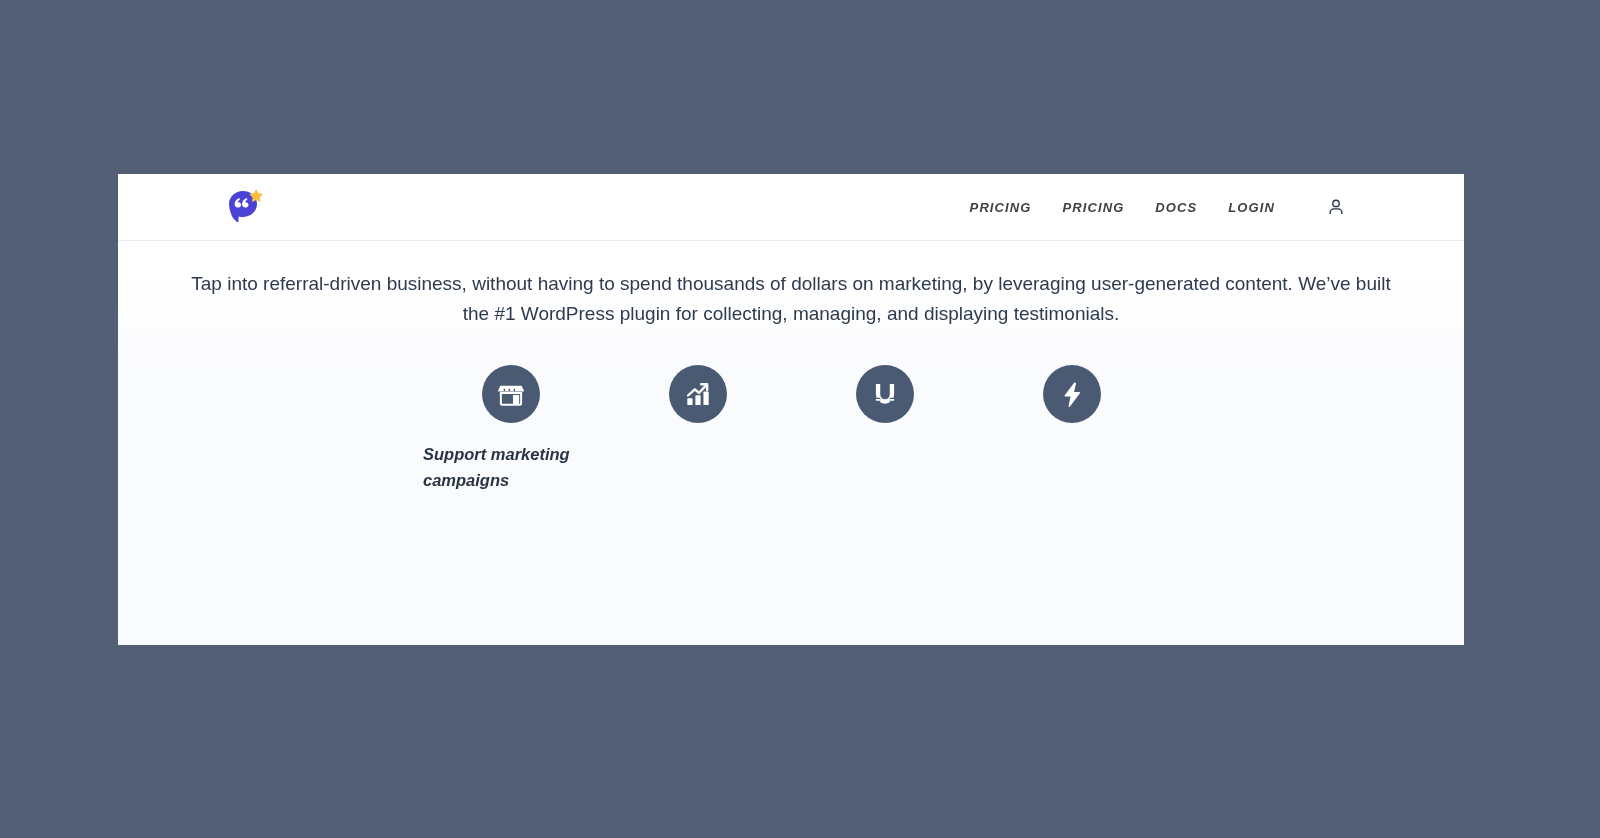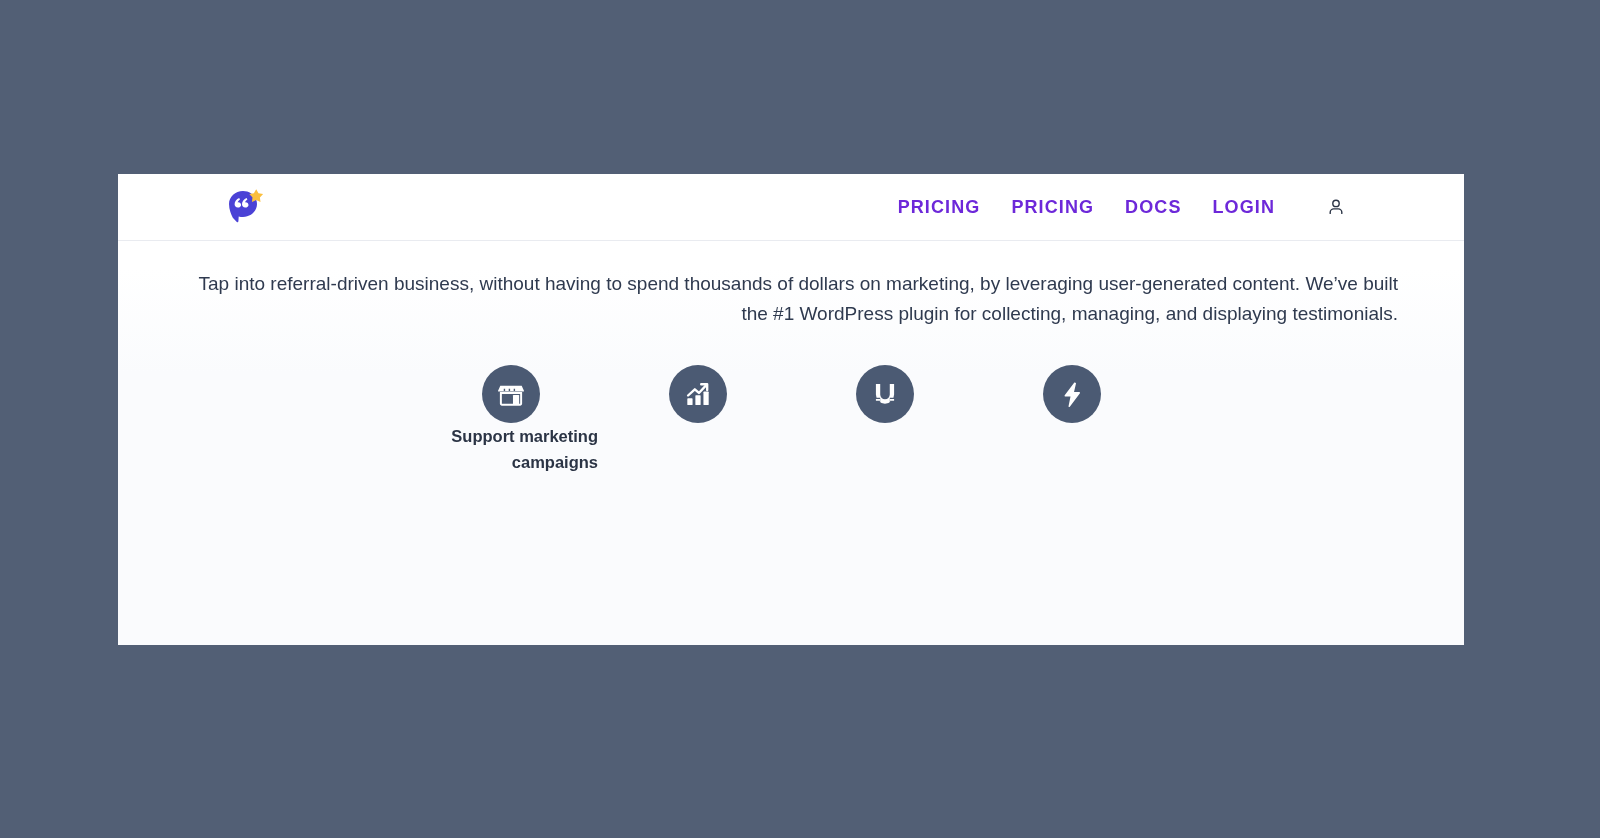--- a/index.html
+++ b/index.html
@@ -63,27 +63,28 @@
 
   .nav {
     margin-left: auto;
     margin-right: 116px;
     display: flex;
     align-items: center;
     gap: 31px;
   }
 
   .nav-link {
-    font-size: 18px;
+    font-size: 13px;
     font-weight: bold;
     letter-spacing: 1.1px;
-    color: #6d28d9;
+    color: #404040;
     text-decoration: none;
     white-space: nowrap;
     cursor: pointer;
+    font-style: italic;
   }
 
   .account-btn {
     margin-left: 18px;
     width: 24px;
     height: 24px;
     display: flex;
     align-items: center;
     justify-content: center;
     cursor: pointer;
@@ -101,21 +102,21 @@
     text-align: center;
     font-size: 44px;
     font-weight: bold;
     color: #1f2a40;
     letter-spacing: -0.6px;
     margin-top: 58px;
     line-height: 1.15;
   }
 
   .hero-sub {
-    text-align: right;
+    text-align: center;
     font-size: 19px;
     line-height: 1.58;
     color: #2f3a4f;
     max-width: 1310px;
     margin: 28px auto 0;
   }
 
   
   .features {
     display: flex;
@@ -138,26 +139,28 @@
     height: 58px;
     border-radius: 50%;
     background: #4b5a73;
     display: flex;
     align-items: center;
     justify-content: center;
     flex: none;
   }
 
   .feature-label {
-    text-align: right;
+    margin-top: 18px;
+    text-align: left;
     font-size: 16.5px;
     font-weight: bold;
     line-height: 1.6;
     color: #2b3445;
     max-width: 175px;
+    font-style: italic;
   }
 </style>
 </head>
 <body style="background: rgb(82, 95, 117);">
 
 <div class="page-card">
 
   <header class="site-header">
 
     <div class="brand">

